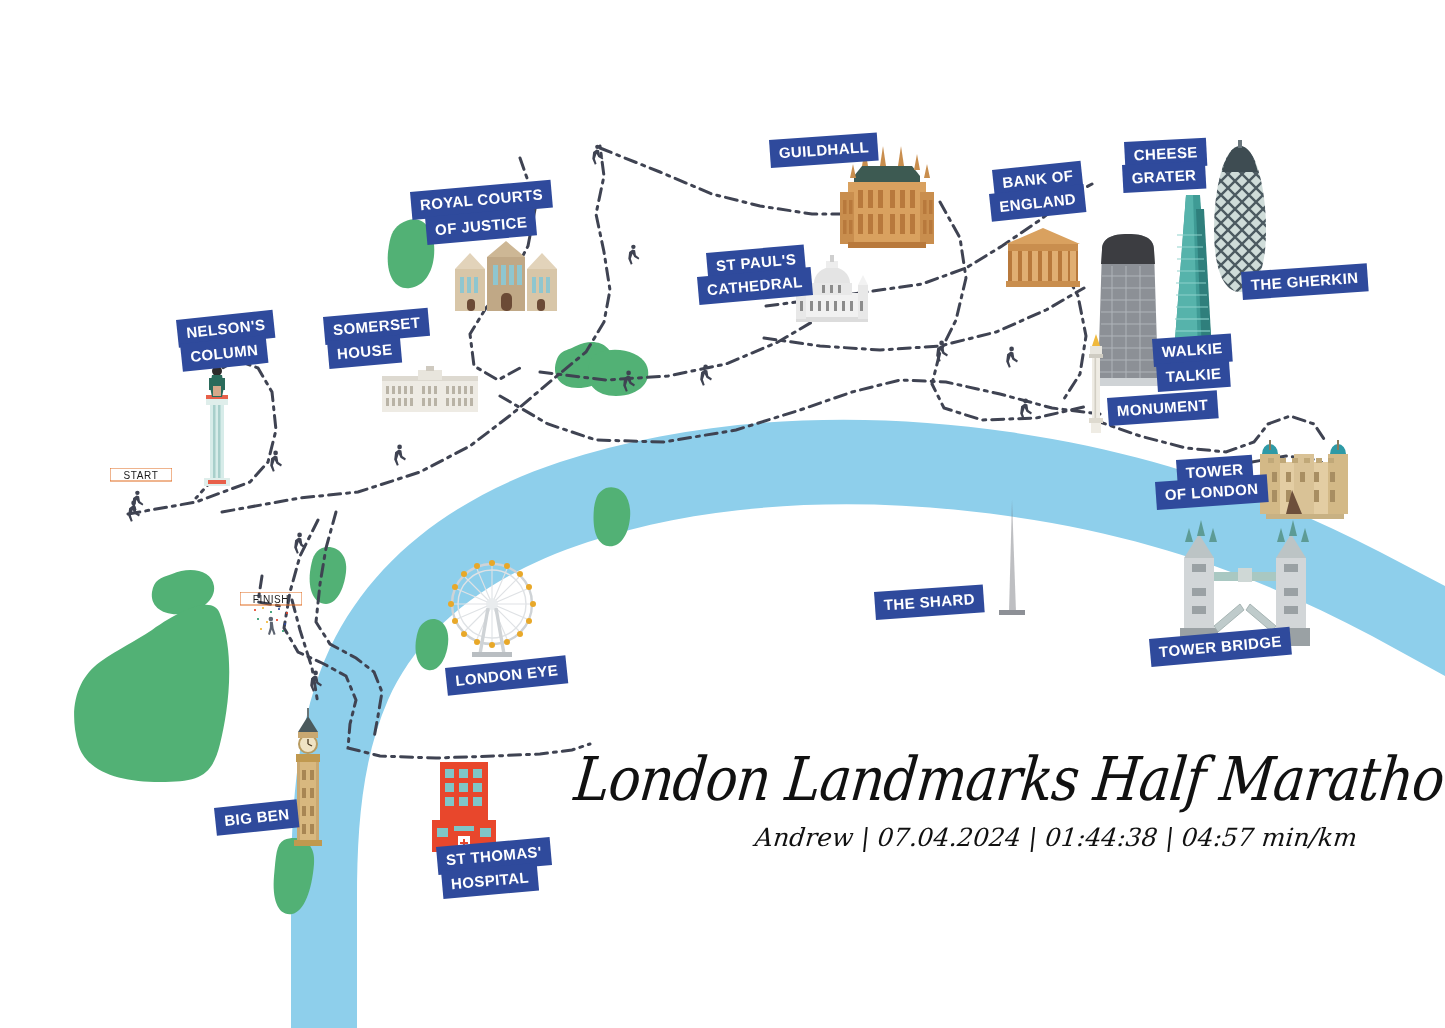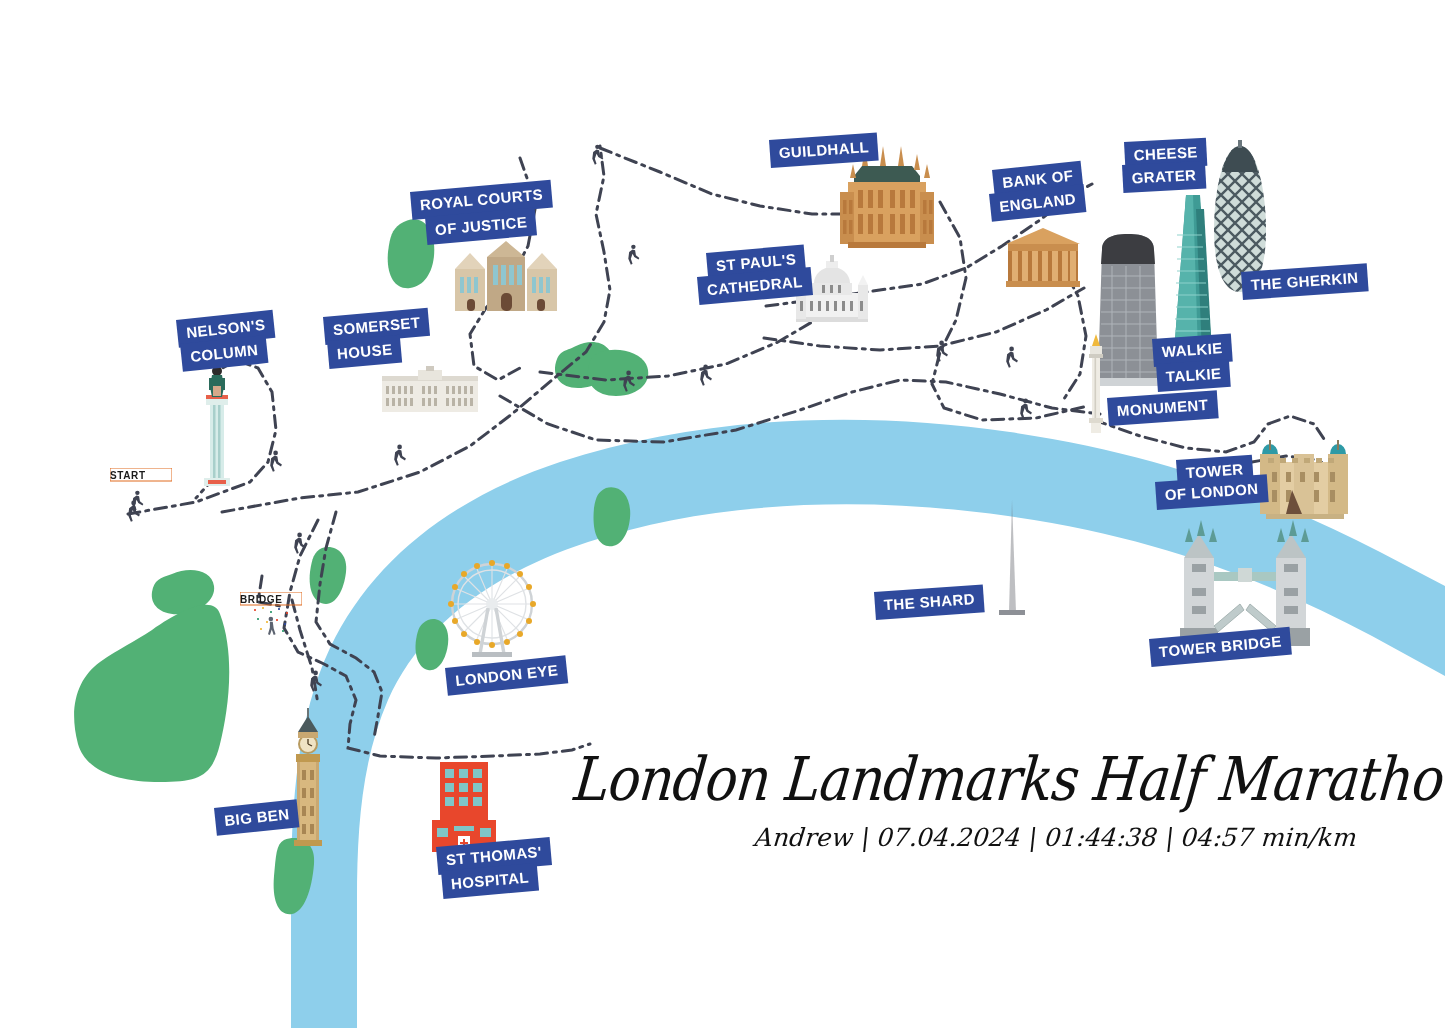--- a/index.html
+++ b/index.html
@@ -18,21 +18,21 @@
     line-height:1;
     padding:6px 9px 7px 9px;
     white-space:nowrap;
     transform-origin:left top;
     box-sizing:border-box;
   }
 
   .banner{position:absolute;}
   .banner .txt{
     position:absolute;left:0;right:0;top:2px;
-    font-weight:bold;font-size:10px;
+    text-align:center;font-weight:normal;font-size:10px;
     color:#1a1a1a;letter-spacing:.6px;
     font-family:"Liberation Sans",sans-serif;
   }
 
   #title-block{position:absolute;left:575px;top:748px;width:790px;}
   #title-main{
     font-family:"DejaVu Serif",serif;
     font-style:italic;
     font-size:53px;
     color:#111111;
@@ -593,21 +593,21 @@
         <rect x="36" y="27" width="2" height="2" fill="#e8472c"></rect>
         <rect x="44" y="31" width="2" height="2" fill="#2f4a9c"></rect>
         <rect x="20" y="36" width="2" height="2" fill="#f0b93c"></rect>
         <rect x="42" y="38" width="2" height="2" fill="#2f9b6e"></rect>
       </g>
       <g fill="#5c6370" transform="translate(28,26) scale(0.95)">
         <circle cx="3" cy="1" r="2.4"></circle>
         <path d="M2 4 h3 l1 7 l2 6 l-2 1 l-2 -6 l-2 6 l-2 -1 l2 -7 z"></path>
       </g>
     </svg>
-    <div class="txt">BRIDGE</div>
+    <div class="txt">FINISH</div>
   </div>
 
   <div class="label" style="left:410px;top:192px;transform:rotate(-5deg);">ROYAL COURTS</div>
   <div class="label" style="left:425px;top:217px;transform:rotate(-5deg);">OF JUSTICE</div>
 
   <div class="label" style="left:176px;top:320px;transform:rotate(-6deg);">NELSON'S</div>
   <div class="label" style="left:180px;top:344px;transform:rotate(-6deg);">COLUMN</div>
 
   <div class="label" style="left:323px;top:317px;transform:rotate(-5deg);">SOMERSET</div>
   <div class="label" style="left:327px;top:341px;transform:rotate(-5deg);">HOUSE</div>

